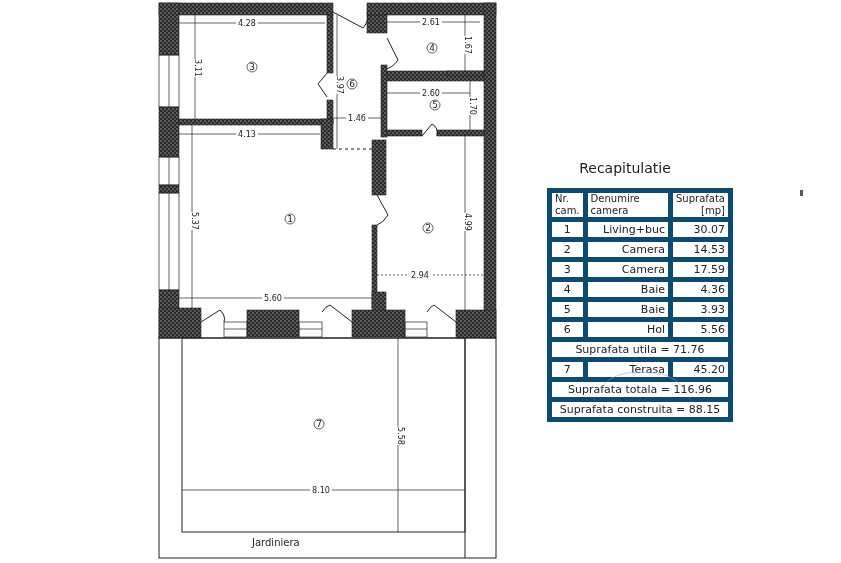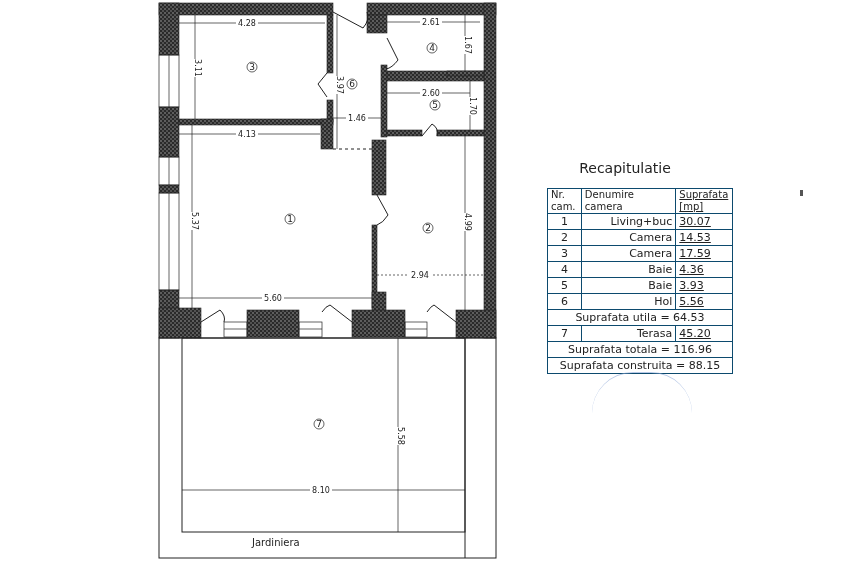--- a/index.html
+++ b/index.html
@@ -4,25 +4,25 @@
 <style>
   html,body{margin:0;padding:0;background:#ffffff;}
   body{width:841px;height:563px;position:relative;overflow:hidden;font-family:"DejaVu Sans","Liberation Sans",sans-serif;color:#222;}
   #plan{position:absolute;left:0;top:0;width:841px;height:563px;}
   .dim{font-size:8px;fill:#222;font-family:"DejaVu Sans",sans-serif;}
   .rno{font-size:9px;fill:#222;font-family:"DejaVu Sans",sans-serif;}
   .lbl{font-size:10px;fill:#222;font-family:"DejaVu Sans",sans-serif;}
   #recap{position:absolute;left:547px;top:158px;width:156px;}
   #recap-title{text-align:center;font-size:14px;margin:0 0 10px 0;height:20px;line-height:20px;}
   table{border-collapse:collapse;width:186px;font-size:11px;}
-  td,th{border:1px solid #0c4a6e;padding:0 3px;height:15px;line-height:14px;font-weight:normal;}
+  td,th{border:5px solid #0c4a6e;padding:0 3px;height:15px;line-height:14px;font-weight:normal;}
   th{font-size:10px;line-height:12px;}
   .c1{width:28px;text-align:center;}
   .c2{width:82px;text-align:right;padding-left:15px;}
-  .c3{width:50px;text-align:left;text-decoration:underline;}
+  .c3{width:50px;text-align:right;}
   .span{text-align:center;}
   #stamp{position:absolute;left:592px;top:372px;width:100px;height:40px;border-top:1px solid #8aa6d6;border-radius:50px 50px 0 0;opacity:.6;}
   #mark{position:absolute;left:800px;top:190px;width:3px;height:6px;background:#555;}
 </style>
 </head>
 <body>
 
 <svg id="plan" viewBox="0 0 841 563" xmlns="http://www.w3.org/2000/svg">
   <defs>
     <pattern id="hatch" width="4" height="4" patternUnits="userSpaceOnUse">
@@ -239,21 +239,21 @@
           <td class="c1">5</td>
           <td class="c2">Baie</td>
           <td class="c3">3.93</td>
         </tr>
     <tr>
           <td class="c1">6</td>
           <td class="c2">Hol</td>
           <td class="c3">5.56</td>
         </tr>
     <tr>
-          <td colspan="3" class="span">Suprafata utila = 64.53</td>
+          <td colspan="3" class="span">Suprafata utila = 71.76</td>
         </tr>
     <tr>
           <td class="c1">7</td>
           <td class="c2">Terasa</td>
           <td class="c3">45.20</td>
         </tr>
     <tr>
           <td colspan="3" class="span">Suprafata totala = 116.96</td>
         </tr>
     <tr>

